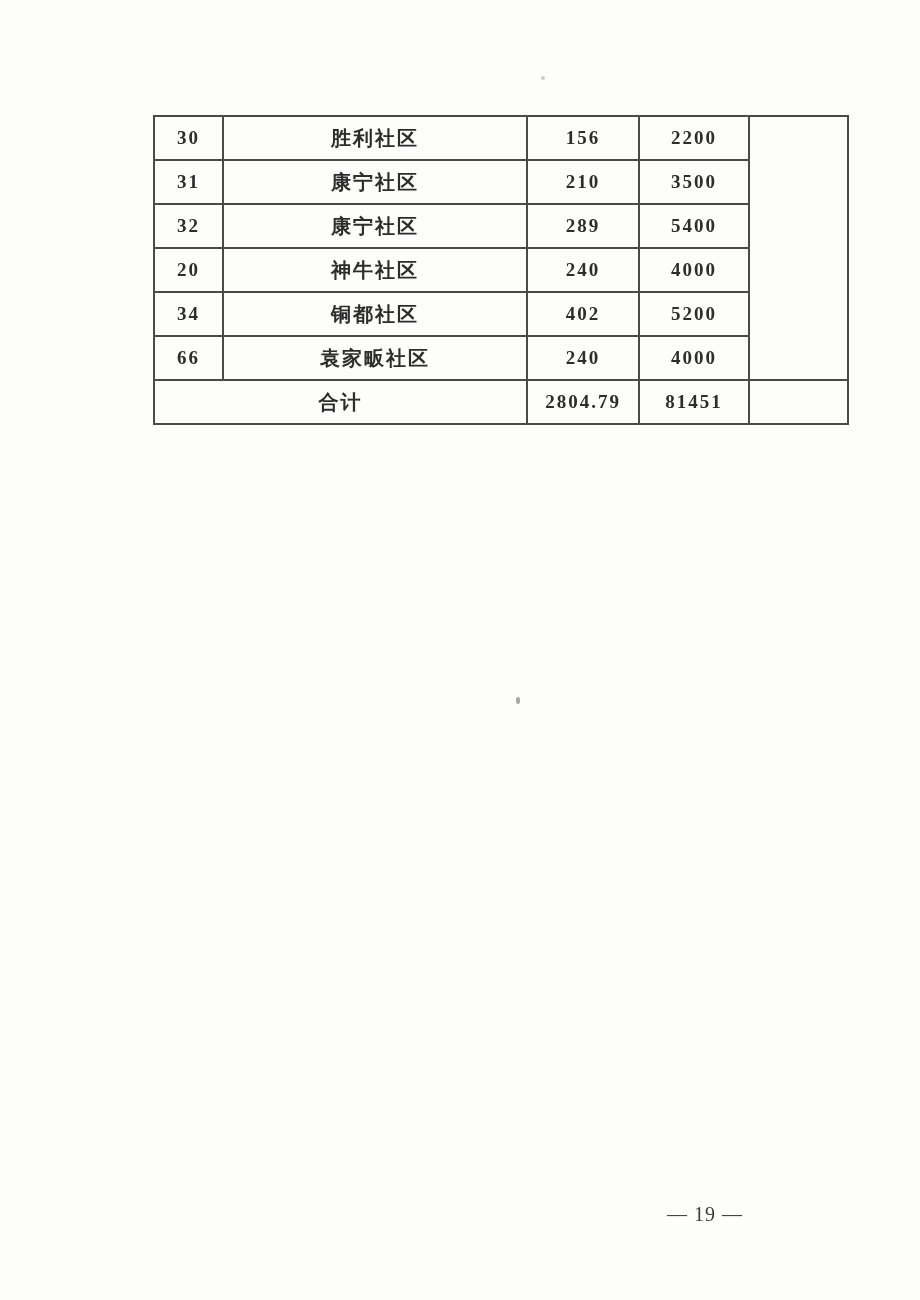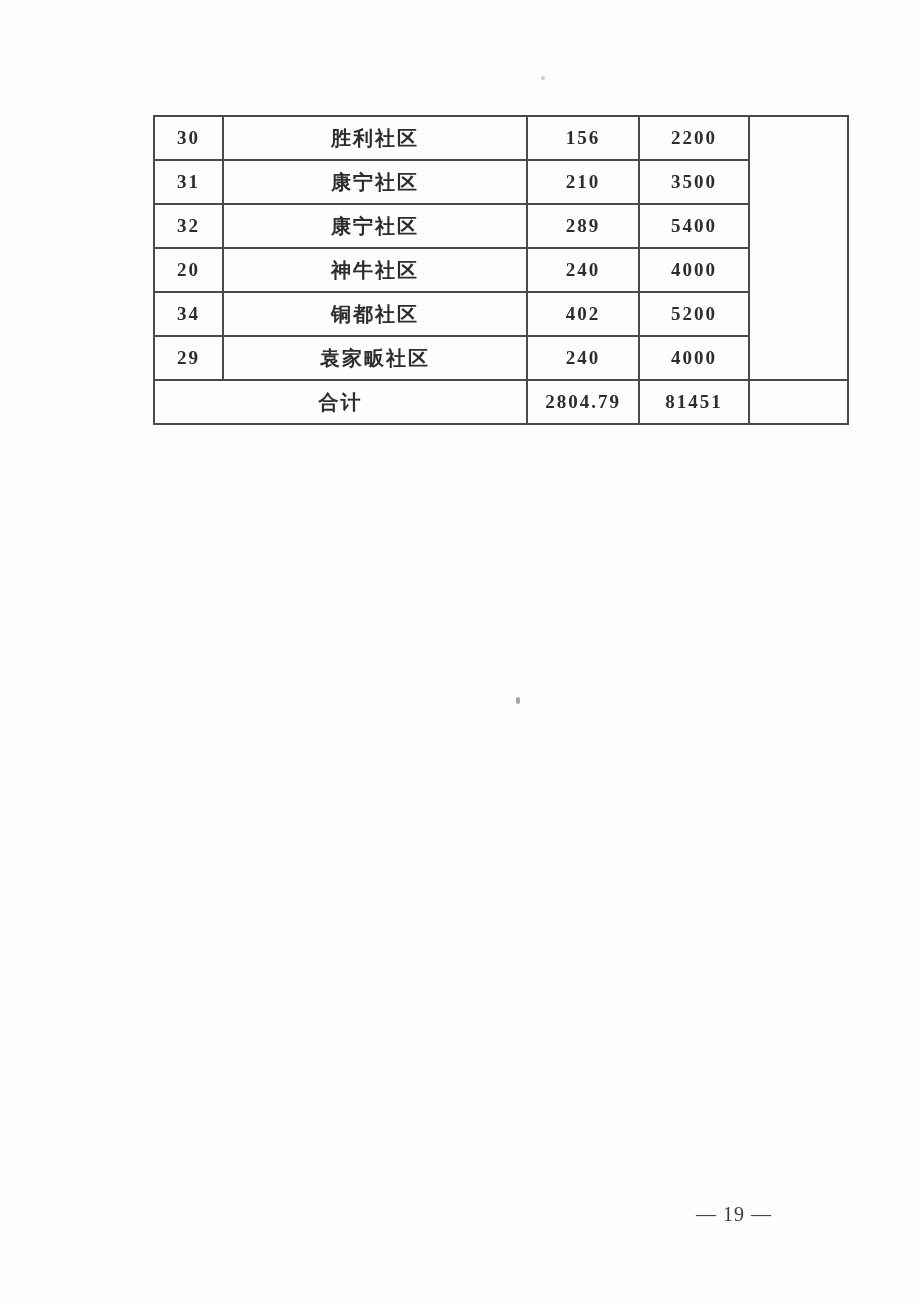--- a/index.html
+++ b/index.html
@@ -40,21 +40,21 @@
   col.c-remark { width: 99px; }
   td.num {
     font-size: 19px;
     letter-spacing: 2px;
   }
   td.cjk {
     letter-spacing: 2px;
   }
   .page-number {
     position: absolute;
-    left: 679px;
+    left: 650px;
     top: 1203px;
     width: 110px;
     text-align: center;
     font-size: 20px;
     letter-spacing: 1px;
     color: #3a3a3a;
     white-space: nowrap;
   }
   .speck {
     position: absolute;
@@ -111,21 +111,21 @@
         <td class="num">240</td>
         <td class="num">4000</td>
       </tr>
       <tr>
         <td class="num">34</td>
         <td class="cjk">铜都社区</td>
         <td class="num">402</td>
         <td class="num">5200</td>
       </tr>
       <tr>
-        <td class="num">29</td>
+        <td class="num">66</td>
         <td class="cjk">袁家畈社区</td>
         <td class="num">240</td>
         <td class="num">4000</td>
       </tr>
       <tr>
         <td colspan="2" class="cjk">合计</td>
         <td class="num">2804.79</td>
         <td class="num">81451</td>
         <td></td>
       </tr>

